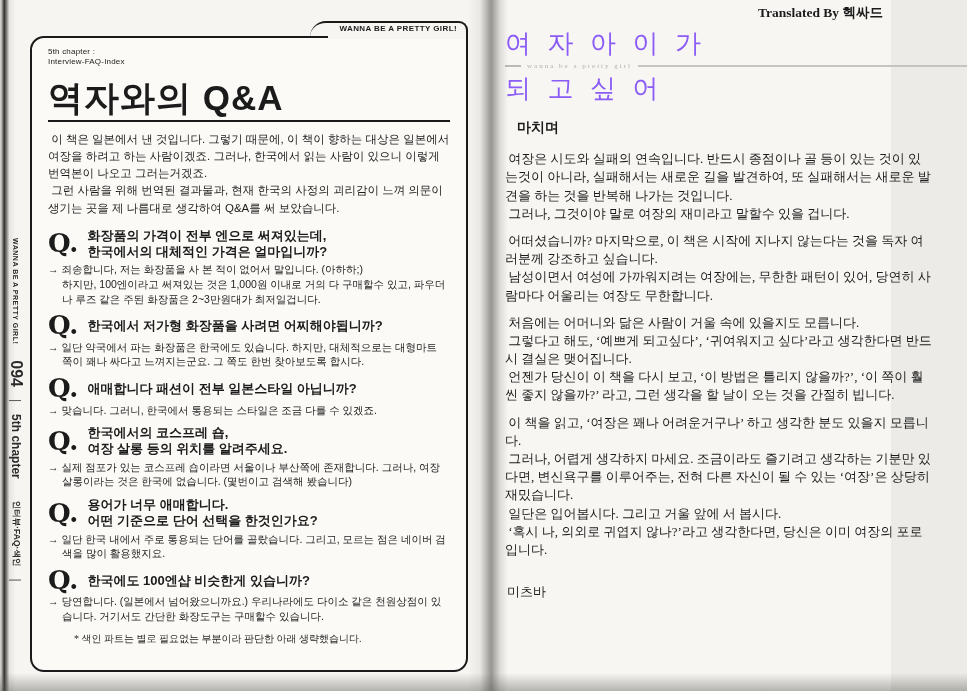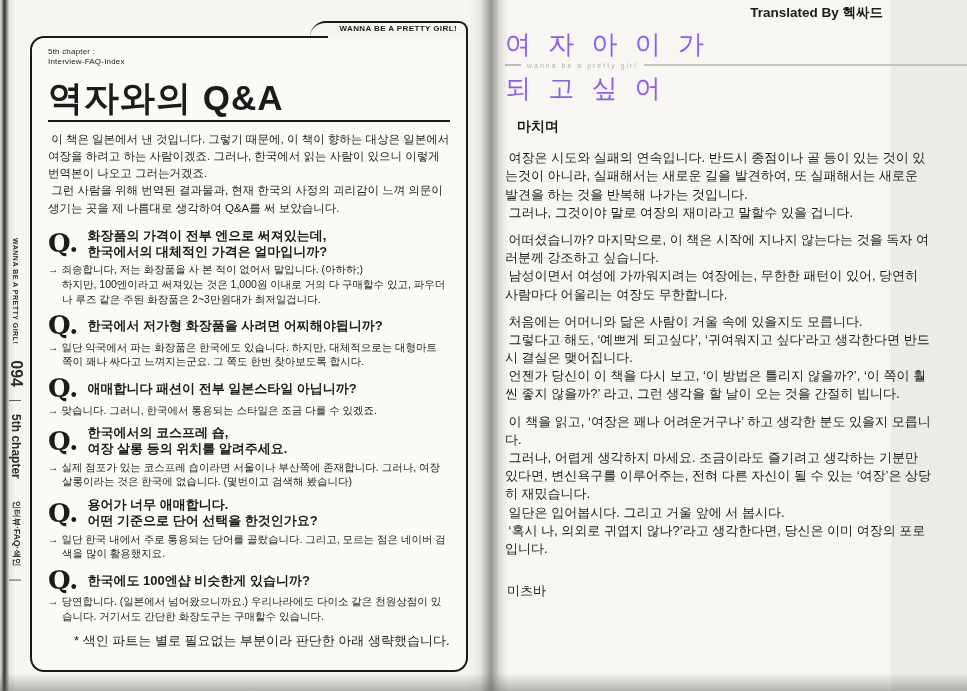--- a/index.html
+++ b/index.html
@@ -4,21 +4,21 @@
 <style>
   html,body { margin:0; padding:0; }
   body {
     width:967px; height:691px; overflow:hidden; position:relative;
     background:#ecebe7; color:#1b1b1b;
     font-family:"Liberation Sans", sans-serif;
     -webkit-font-smoothing:antialiased;
   }
   .page { position:absolute; top:0; height:691px; }
   .page-left  { left:0; width:483px; background:linear-gradient(to right,#cfcdc8 0,#f6f5f2 16px,#f6f5f2 100%); }
-  .page-right { left:483px; width:408px; background:#f7f6f3; }
+  .page-right { left:483px; width:408px; background:#f7f6f3;font-family:Liberation Serif, serif; }
   .spine-strip { position:absolute; left:1px; top:0; width:8px; height:100%;
     background:linear-gradient(to right, rgba(20,20,20,0) 0%, rgba(20,20,20,.85) 40%, rgba(20,20,20,.05) 100%); }
   .gutter-shadow { position:absolute; top:0; left:468px; width:40px; height:100%; z-index:6; pointer-events:none;
     background:linear-gradient(to right, rgba(55,53,49,0) 0%, rgba(55,53,49,.07) 30%, rgba(55,53,49,.5) 58%, rgba(55,53,49,.14) 80%, rgba(55,53,49,0) 100%); }
   .bottom-shadow { position:absolute; left:0; bottom:0; width:100%; height:18px; z-index:7; pointer-events:none;
     background:linear-gradient(to bottom, rgba(88,86,80,0), rgba(88,86,80,.42)); }
 
   
   .qa-box { position:absolute; left:30px; top:36px; width:438px; height:636px; box-sizing:border-box;
     background:#fbfaf7; border:2px solid #1a1a1a; border-radius:14px 3px 14px 14px; padding:9px 16px 8px 16px; }
@@ -29,21 +29,21 @@
     border-top:2px solid #1a1a1a; border-top-left-radius:16px; }
   .chapter-head { font-size:8px; font-weight:normal; line-height:1.3; letter-spacing:.2px; }
   .lp-title { font-size:35px; font-weight:bold; letter-spacing:1px; margin:12px 0 3px 0; line-height:1.05; }
   .lp-rule { border:none; border-top:2px solid #1a1a1a; margin:0 0 9px 0; }
   .lp-intro { font-size:11.5px; line-height:1.5; white-space:pre-line; margin:0 0 11px 0; }
   .qa-item { margin-bottom:8px; }
   .q-row { display:flex; align-items:center; gap:9px; margin-bottom:2px; }
   .q-mark { font-family:"DejaVu Serif", serif; font-size:26px; font-weight:bold; line-height:.9; }
   .q-text { font-size:13px; font-weight:bold; line-height:1.25; white-space:pre-line; }
   .answer { font-size:10.5px; line-height:1.4; margin:0; padding-left:14px; text-indent:-14px; white-space:pre-line; color:#222; }
-  .footnote { font-size:13px; margin:7px 0 15px 26px; color:#222; }
+  .footnote { font-size:10px; margin:7px 0 15px 26px; color:#222;font-family:Liberation Serif, serif; }
 
   
   .translated { position:absolute; top:4px; right:8px; font-size:13.5px; font-weight:bold; z-index:8; }
   .rp-content { position:absolute; left:22px; top:30px; width:432px; }
   .jtitle { font-size:26px; font-weight:500; letter-spacing:5px; margin:0; line-height:1.1; color:#8b5cf6; }
   .title-rule { display:flex; align-items:center; margin:3px 0 5px 0; width:462px; }
   .rule-dash { width:16px; height:2px; background:#bcbab5; }
   .rule-text { font-size:7px; color:#b3b1ac; letter-spacing:2px; margin:0 6px; white-space:nowrap; }
   .rule-line { flex:1; height:2px; background:#c6c4bf; }
   .closing-head { font-size:14px; font-weight:bold; margin:16px 0 0 12px; }

